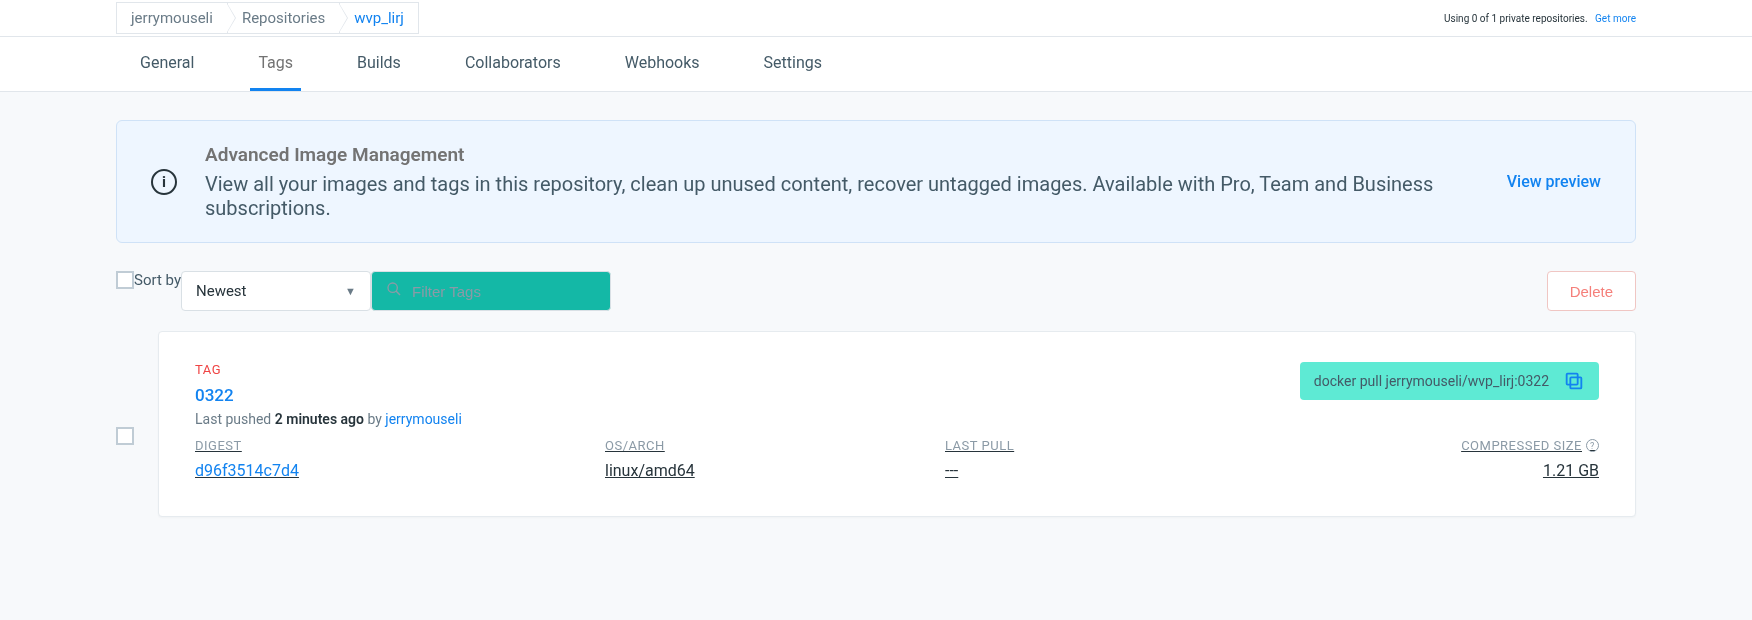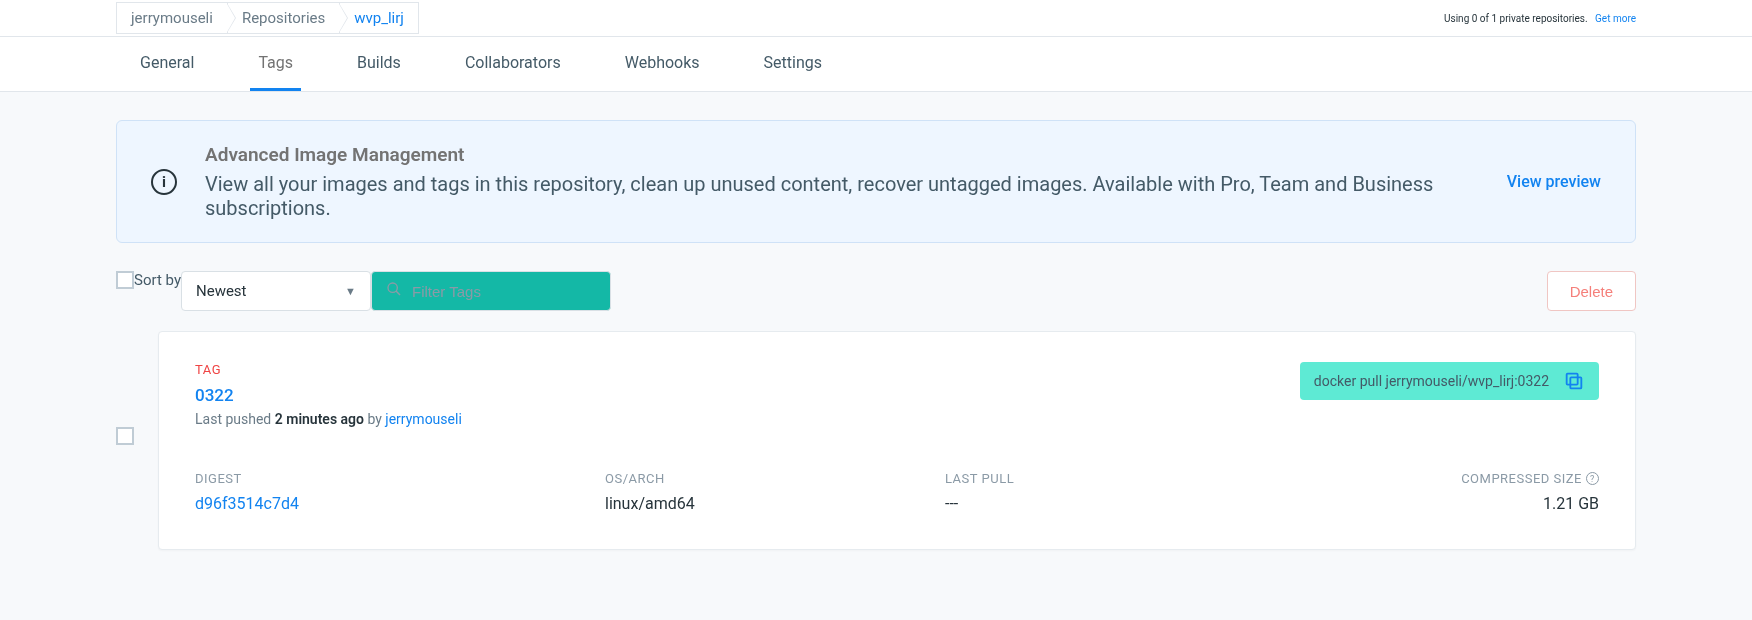--- a/index.html
+++ b/index.html
@@ -160,21 +160,22 @@
     .pull-box {
       display: flex; align-items: center; gap: 14px;
       background: #5eead4; border-radius: 4px; padding: 8px 14px;
       font-size: 14px; color: #445a67;
     }
     .copy-icon { cursor: pointer; color: #1283f0; display: flex; }
     .copy-icon svg { width: 22px; height: 22px; }
 
     .cols {
       display: flex;
-      margin-top: 44px;
+      margin-top: 11px;
+      text-decoration: underline;
     }
     .col { display: flex; flex-direction: column; gap: 8px; }
     .col.digest   { flex: 0 0 410px; }
     .col.os       { flex: 0 0 340px; }
     .col.lastpull { flex: 1; }
     .col.size     { flex: 0 0 180px; text-align: right; align-items: flex-end; }
     .col .hd { font-size: 13px; color: #8b9aa6; letter-spacing: 0.5px; display:flex; align-items:center; gap:4px;}
     .col.size .hd { justify-content: flex-end; }
     .col .val { font-size: 16px; color: #27343b; }
     .col.digest .val { color: #1283f0; cursor: pointer; }

